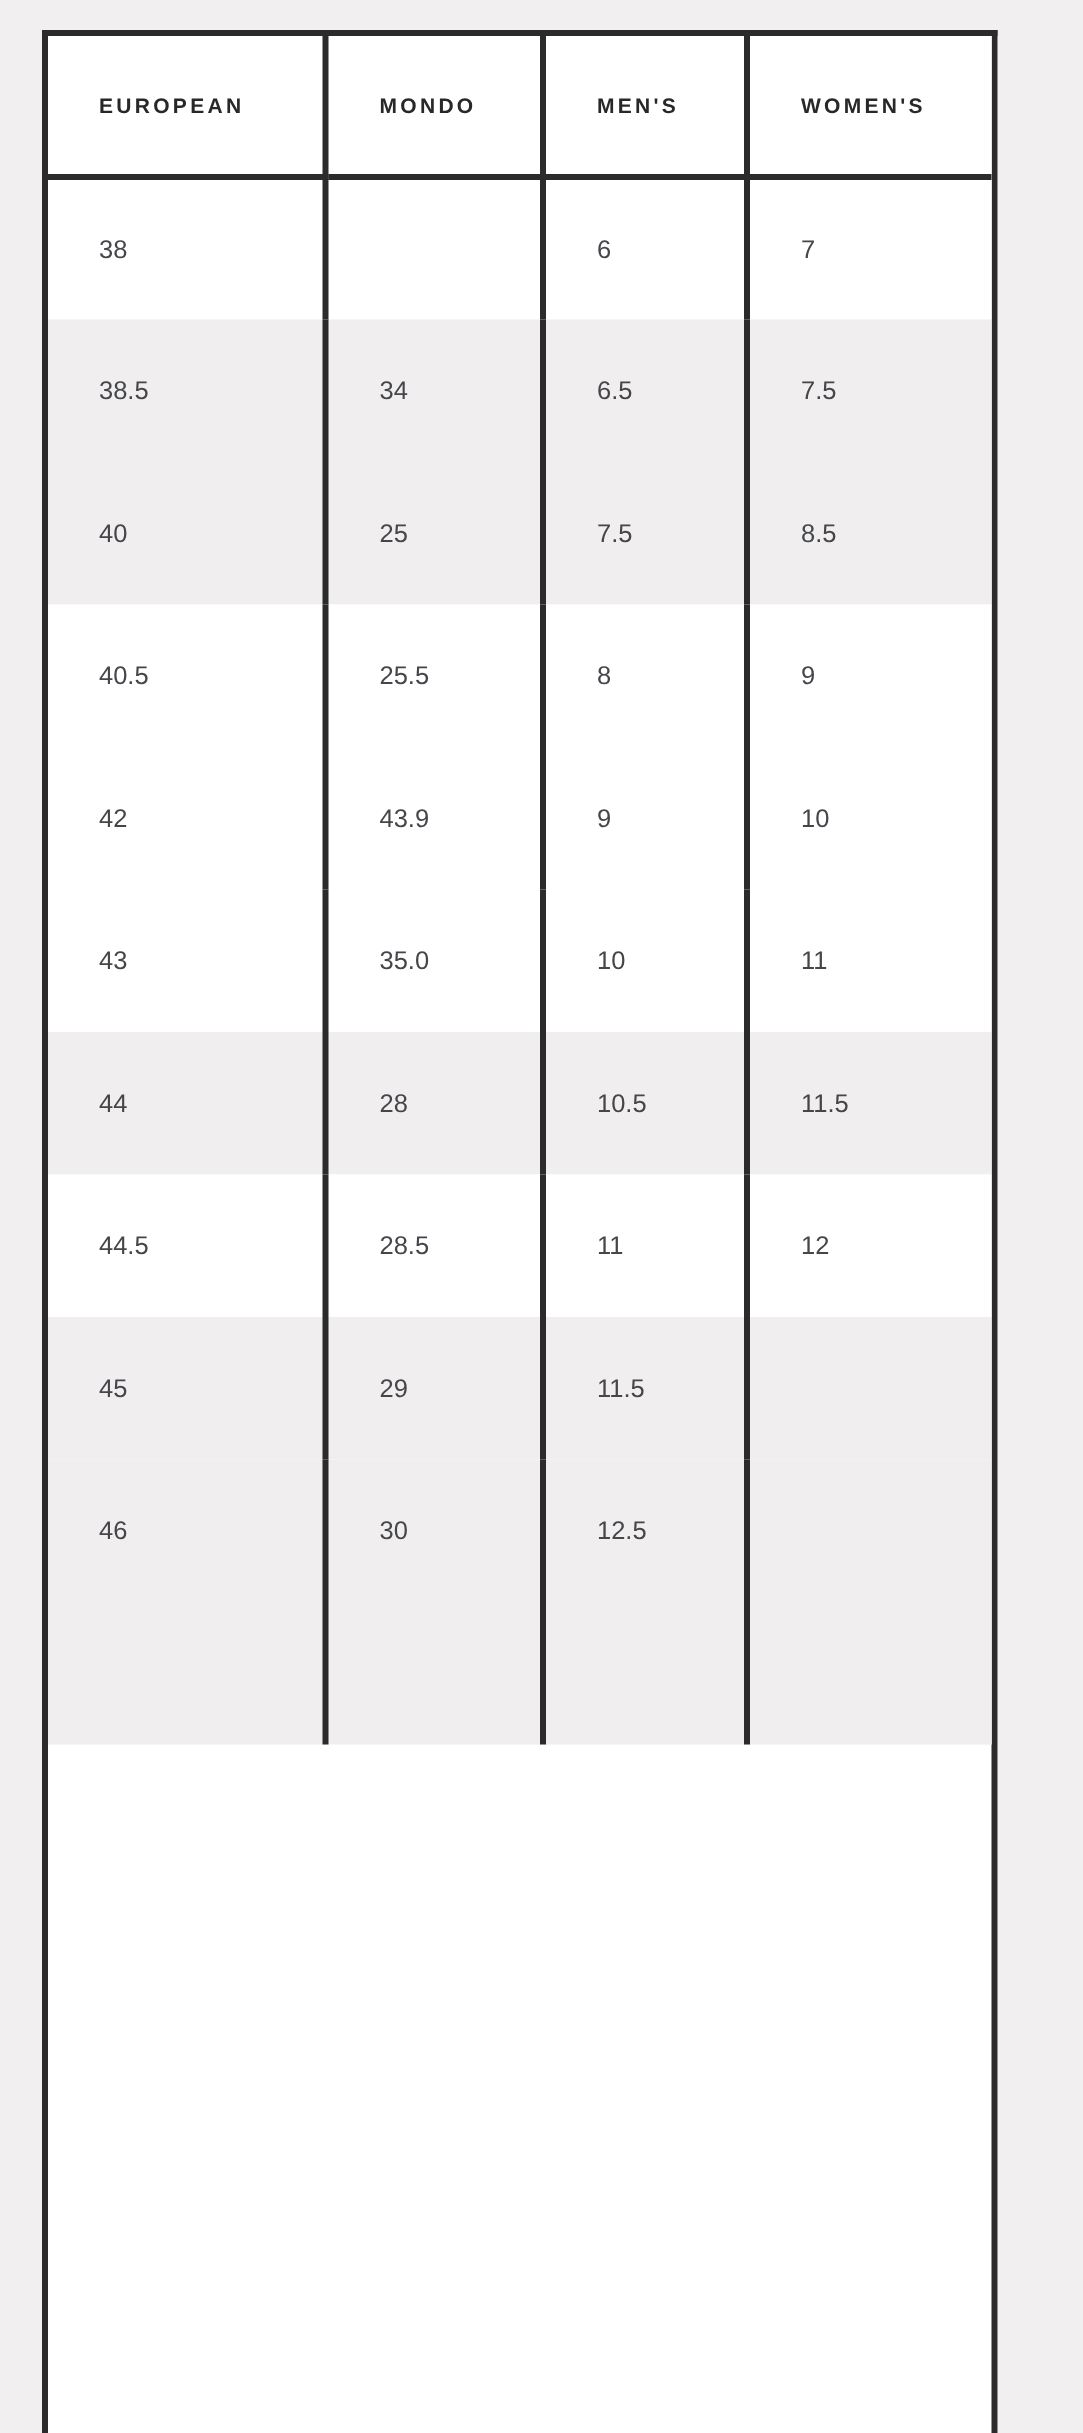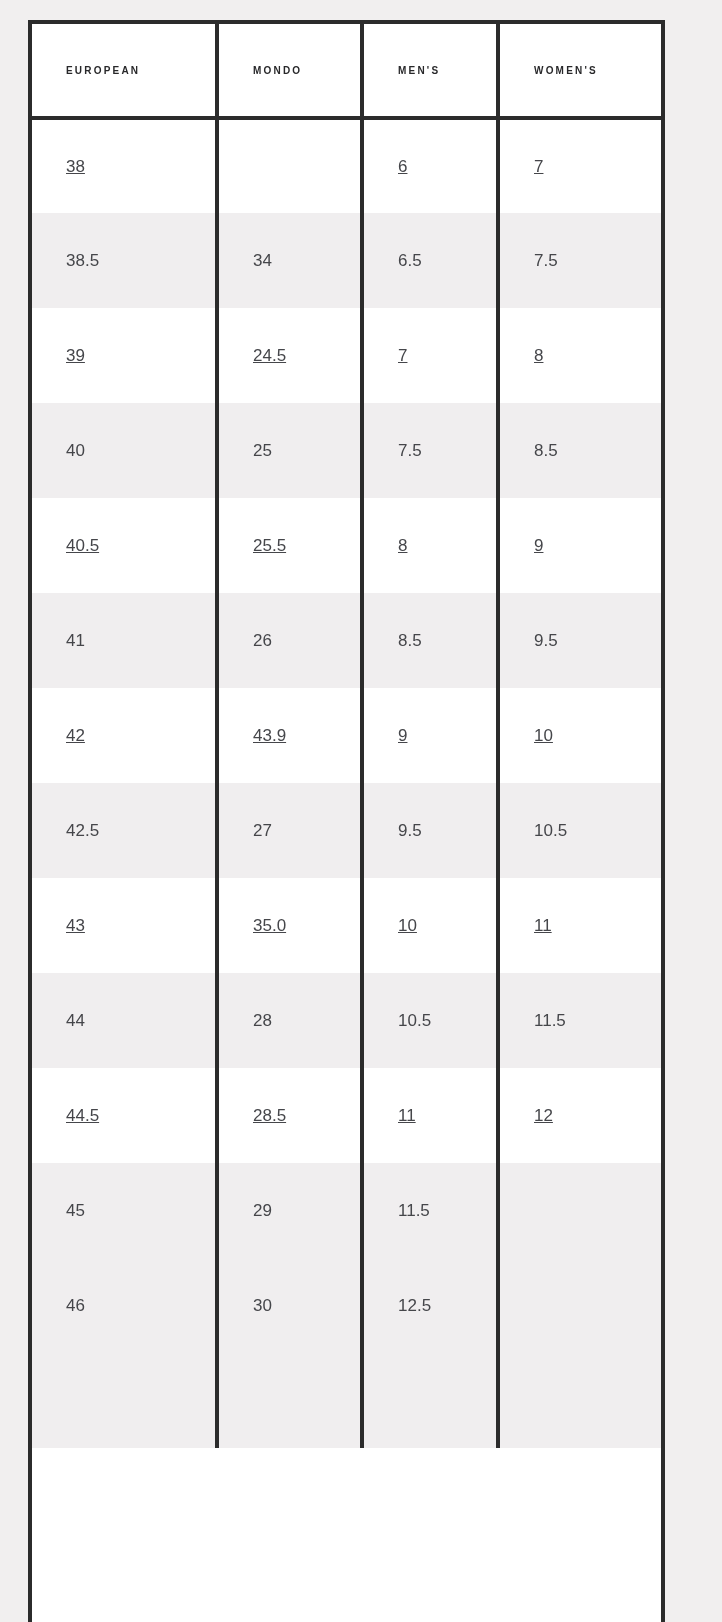--- a/index.html
+++ b/index.html
@@ -38,21 +38,21 @@
   table.size-table col.c-european { width: 185px; }
   table.size-table col.c-mondo    { width: 145px; }
   table.size-table col.c-mens     { width: 136px; }
   table.size-table col.c-womens   { width: 171px; }
 
   thead th {
     height: 94px;
     padding: 0 0 0 34px;
     text-align: left;
     vertical-align: middle;
-    font-size: 10px;
+    font-size: 14px;
     font-weight: bold;
     letter-spacing: 2.2px;
     color: #28282a;
     background: #ffffff;
     border-right: 4px solid #2b2b2b;
     border-bottom: 4px solid #2b2b2b;
     box-sizing: border-box;
     white-space: nowrap;
   }
   thead th:last-child { border-right: none; }
@@ -65,21 +65,21 @@
     font-size: 17px;
     font-weight: normal;
     color: #45464a;
     border-right: 4px solid #2b2b2b;
     box-sizing: border-box;
     white-space: nowrap;
   }
   tbody td:last-child { border-right: none; }
 
   tbody tr.shaded td { background: #f0eeef; }
-  tbody tr.plain  td { background: #ffffff; text-decoration: underline; }
+  tbody tr.plain  td { background: #ffffff; }
 </style>
 </head>
 <body>
 
 <div id="size-chart-wrap">
   <table class="size-table">
     <colgroup>
       <col class="c-european">
       <col class="c-mondo">
       <col class="c-mens">
@@ -99,55 +99,37 @@
           <td></td>
           <td>6</td>
           <td>7</td>
         </tr>
         <tr class="shaded">
           <td>38.5</td>
           <td>34</td>
           <td>6.5</td>
           <td>7.5</td>
         </tr>
-        <tr class="plain">
-          <td>39</td>
-          <td>24.5</td>
-          <td>7</td>
-          <td>8</td>
-        </tr>
         <tr class="shaded">
           <td>40</td>
           <td>25</td>
           <td>7.5</td>
           <td>8.5</td>
         </tr>
         <tr class="plain">
           <td>40.5</td>
           <td>25.5</td>
           <td>8</td>
           <td>9</td>
         </tr>
-        <tr class="shaded">
-          <td>41</td>
-          <td>26</td>
-          <td>8.5</td>
-          <td>9.5</td>
-        </tr>
         <tr class="plain">
           <td>42</td>
           <td>43.9</td>
           <td>9</td>
           <td>10</td>
-        </tr>
-        <tr class="shaded">
-          <td>42.5</td>
-          <td>27</td>
-          <td>9.5</td>
-          <td>10.5</td>
         </tr>
         <tr class="plain">
           <td>43</td>
           <td>35.0</td>
           <td>10</td>
           <td>11</td>
         </tr>
         <tr class="shaded">
           <td>44</td>
           <td>28</td>

